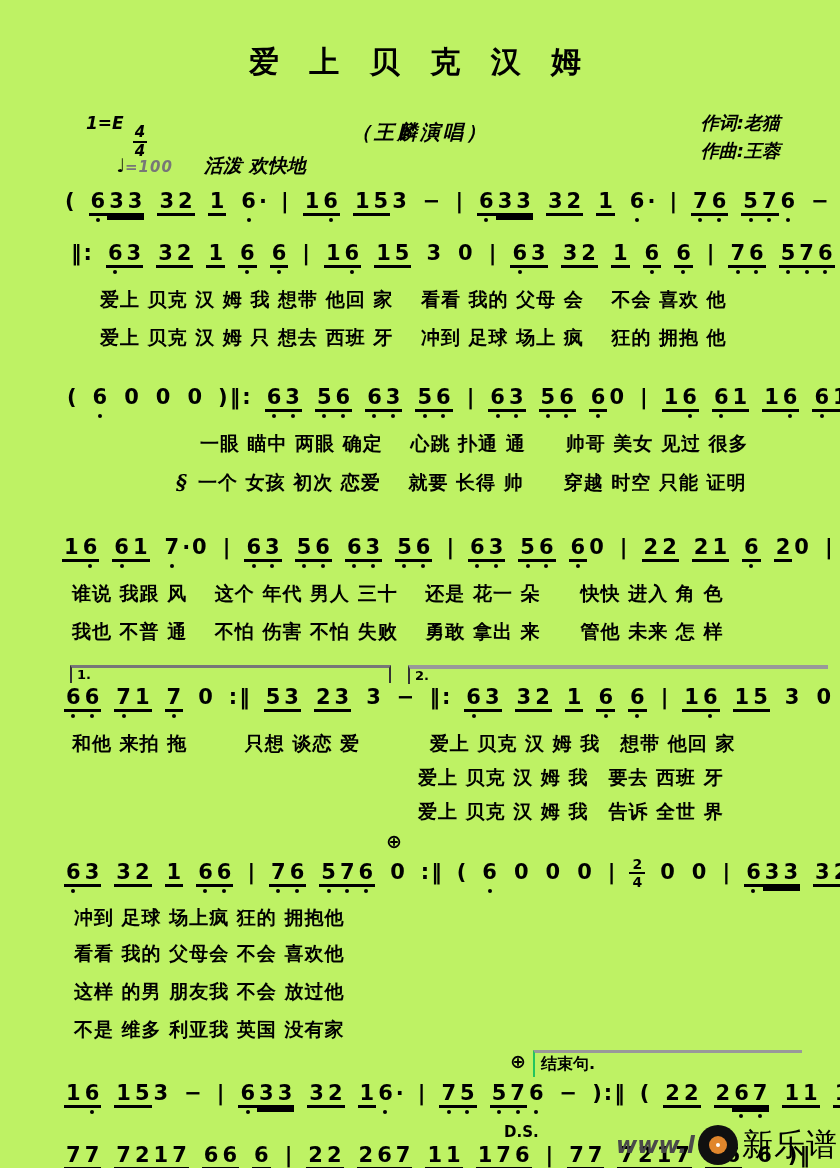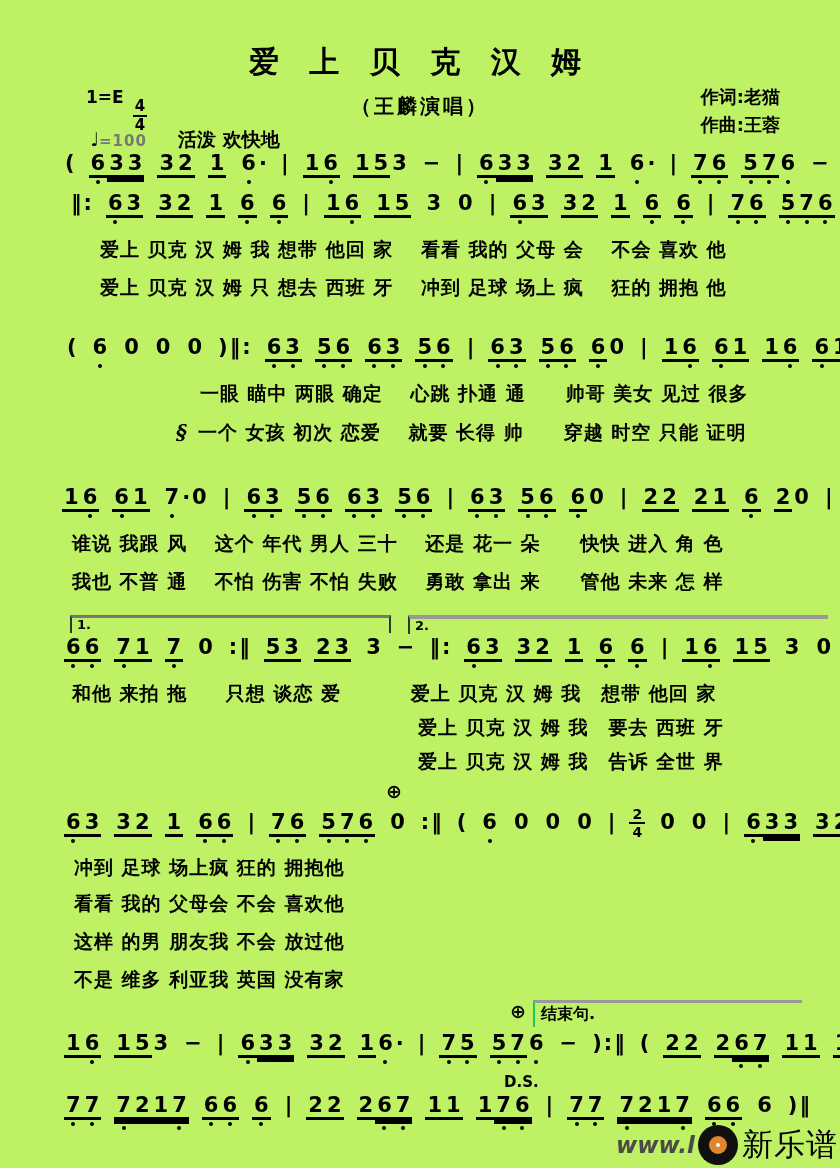--- a/index.html
+++ b/index.html
@@ -2,31 +2,31 @@
 <html><head>
 <meta charset="utf-8">
 <style>
   html,body{margin:0;padding:0;background:#fff;}
   .sheet{position:relative;width:840px;height:1168px;background:#bef264;color:#000;
          font-family:"DejaVu Sans",sans-serif;overflow:hidden;}
 
   
   .title{margin:42px 0 0;text-align:center;font-family:"DejaVu Serif",serif;
          font-weight:bold;font-size:30px;letter-spacing:10px;}
-  .head-meta{position:relative;height:66px;margin-top:2px;font-weight:bold;}
+  .head-meta{position:relative;height:66px;margin-top:28px;font-weight:bold;font-style:italic;}
   .keysig{position:absolute;left:86px;top:2px;font-size:17px;}
   .frac{display:inline-flex;flex-direction:column;align-items:center;font-size:15px;
         line-height:1;vertical-align:-8px;margin-left:9px;}
   .frac .ftop{border-bottom:2px solid #000;padding:0 2px 1px;}
   .frac .fbot{padding-top:1px;}
   .perf{position:absolute;left:0;right:0;top:8px;text-align:center;
         font-family:"DejaVu Serif",serif;font-size:20px;letter-spacing:3px;}
   .credit1{position:absolute;right:60px;top:0;font-size:18px;}
   .credit2{position:absolute;right:60px;top:28px;font-size:18px;}
-  .tempo{position:absolute;left:90px;top:42px;font-size:15px;text-align:center;}
+  .tempo{position:absolute;left:116px;top:42px;font-size:15px;text-align:center;}
   .tempo .noteg{font-size:19px;}
   .tempo .tval{color:#777;letter-spacing:1px;}
   .tempo .mood{color:#000;font-size:19px;margin-left:26px;}
 
   
   .mwrap{position:relative;margin-left:64px;margin-right:12px;}
   .mline{font-weight:bold;font-size:21px;white-space:nowrap;height:40px;position:relative;}
   .unit{display:inline-block;margin-right:13px;white-space:nowrap;}
   .g{position:relative;display:inline-block;padding:0 2px;line-height:1.15;}
   .g.u1{border-bottom:3px solid #000;}
@@ -60,21 +60,21 @@
   .lyric{font-weight:bold;font-size:19px;height:30px;white-space:nowrap;letter-spacing:1px;}
   .segno{font-family:"DejaVu Serif",serif;font-style:italic;font-size:21px;margin-right:10px;}
   .wm{position:absolute;right:2px;bottom:2px;display:flex;align-items:center;}
   .wm-url{font-style:italic;font-weight:bold;font-size:23px;color:#4a4a4a;margin-right:3px;}
   .vinyl{width:40px;height:40px;border-radius:50%;background:#101010;position:relative;margin-right:4px;}
   .vinyl .label{position:absolute;inset:11px;border-radius:50%;background:#e0862c;}
   .vinyl .hole{position:absolute;inset:18px;border-radius:50%;background:#fff;}
   .wm-brand{font-weight:normal;font-size:31px;color:#000;letter-spacing:1px;}
 
   
-  .mt12{}.mt30{margin-top:30px}.mt32{margin-top:36px}
+  .mt12{margin-top:12px}.mt30{margin-top:30px}.mt32{margin-top:36px}
   .mt28{margin-top:28px}.mt6{margin-top:6px}.mt8{margin-top:8px}
 </style>
 </head>
 <body>
 
 <div class="sheet">
 
   <div class="title">爱 上 贝 克 汉 姆</div>
 
   <div class="head-meta">
@@ -121,21 +121,21 @@
   <div class="lyric mt8" style="margin-left:72px">我也 不普 通　 不怕 伤害 不怕 失败　 勇敢 拿出 来　　管他 未来 怎 样</div>
 
   <div class="mwrap mt32">
     <div class="volta v1"><span>1.</span></div>
     <div class="volta v2"><span>2.</span></div>
     <div class="mline"><span class="unit"><span class="g num u1 dl">6</span><span class="g num u1 dl">6</span></span><span class="unit"><span class="g num u1 dl">7</span><span class="g num u1">1</span></span><span class="unit"><span class="g num u1 dl">7</span></span><span class="unit"><span class="g num">0</span></span><span class="unit"><span class="g sym">:</span><span class="g sym">‖</span></span><span class="unit"><span class="g num u1">5</span><span class="g num u1">3</span></span><span class="unit"><span class="g num u1">2</span><span class="g num u1">3</span></span><span class="unit"><span class="g num">3</span></span><span class="unit"><span class="g sym">−</span></span><span class="unit"><span class="g sym">‖</span><span class="g sym">:</span></span><span class="unit"><span class="g num u1 dl">6</span><span class="g num u1">3</span></span><span class="unit"><span class="g num u1">3</span><span class="g num u1">2</span></span><span class="unit"><span class="g num u1">1</span></span><span class="unit"><span class="g num u1 dl">6</span></span><span class="unit"><span class="g num u1 dl">6</span></span><span class="unit"><span class="g sym">|</span></span><span class="unit"><span class="g num u1">1</span><span class="g num u1 dl">6</span></span><span class="unit"><span class="g num u1">1</span><span class="g num u1">5</span></span><span class="unit"><span class="g num">3</span></span><span class="unit"><span class="g num">0</span></span></div>
   </div>
 
   <div class="lyric mt6" style="margin-left:72px">
     <span>和他 来拍 拖</span>
-    <span style="margin-left:31px">只想 谈恋 爱</span>
+    <span style="margin-left:50px">只想 谈恋 爱</span>
     <span style="margin-left:62px">爱上 贝克 汉 姆 我　想带 他回 家</span>
   </div>
   <div class="lyric" style="margin-left:418px;margin-top:4px">爱上 贝克 汉 姆 我　要去 西班 牙</div>
   <div class="lyric" style="margin-left:418px;margin-top:4px">爱上 贝克 汉 姆 我　告诉 全世 界</div>
 
   <div class="mwrap mt28">
     <div class="coda">⊕</div>
     <div class="mline"><span class="unit"><span class="g num u1 dl">6</span><span class="g num u1">3</span></span><span class="unit"><span class="g num u1">3</span><span class="g num u1">2</span></span><span class="unit"><span class="g num u1">1</span></span><span class="unit"><span class="g num u1 dl">6</span><span class="g num u1 dl">6</span></span><span class="unit"><span class="g sym">|</span></span><span class="unit"><span class="g num u1 dl">7</span><span class="g num u1 dl">6</span></span><span class="unit"><span class="g num u1 dl">5</span><span class="g num u1 dl">7</span><span class="g num u1 dl">6</span></span><span class="unit"><span class="g num">0</span></span><span class="unit"><span class="g sym">:</span><span class="g sym">‖</span></span><span class="unit"><span class="g sym">(</span></span><span class="unit"><span class="g num dl">6</span></span><span class="unit"><span class="g num">0</span></span><span class="unit"><span class="g num">0</span></span><span class="unit"><span class="g num">0</span></span><span class="unit"><span class="g sym">|</span></span><span class="unit ts">
           <span class="ts-top">2</span>
           <span class="ts-bot">4</span>

